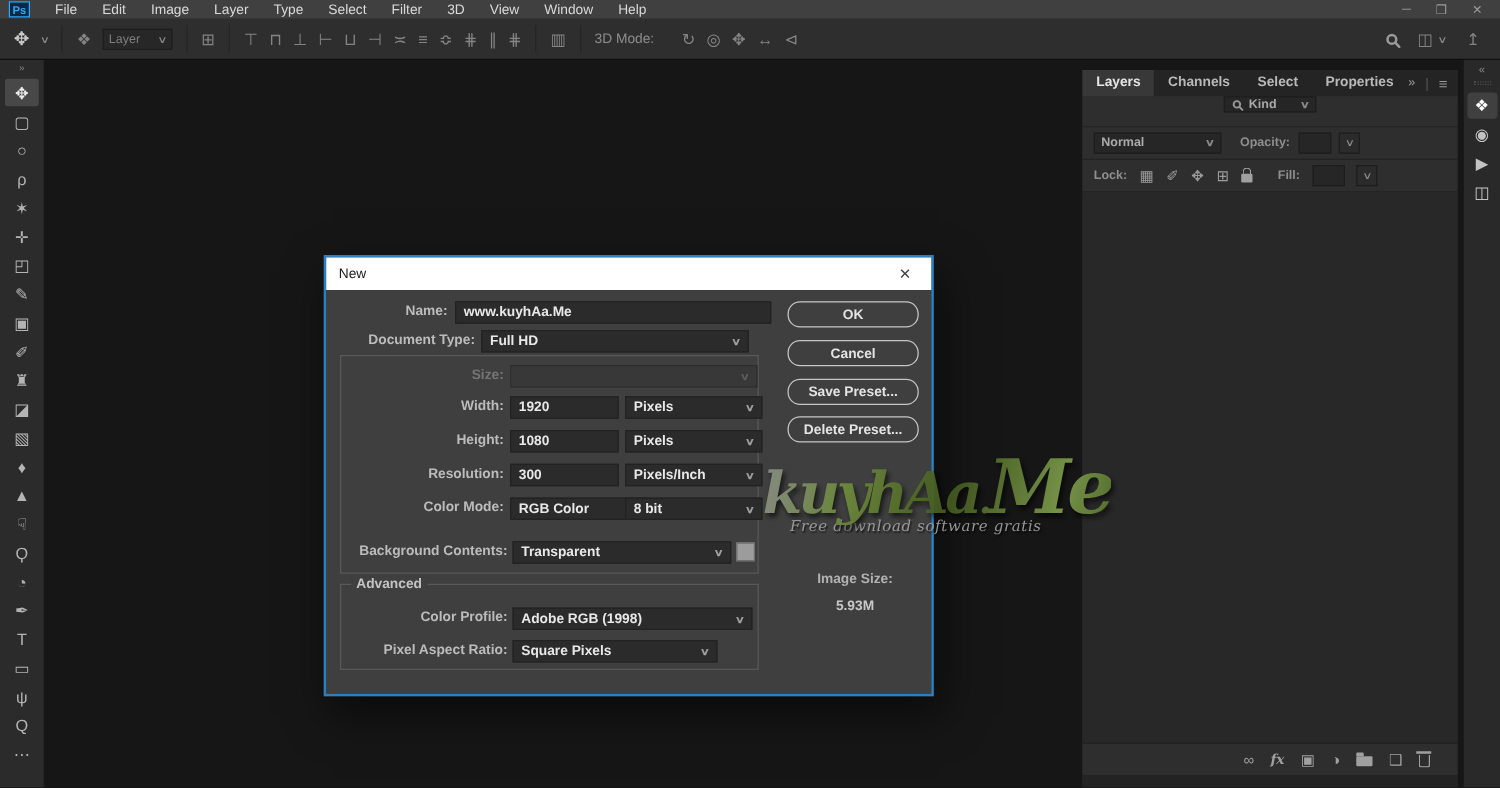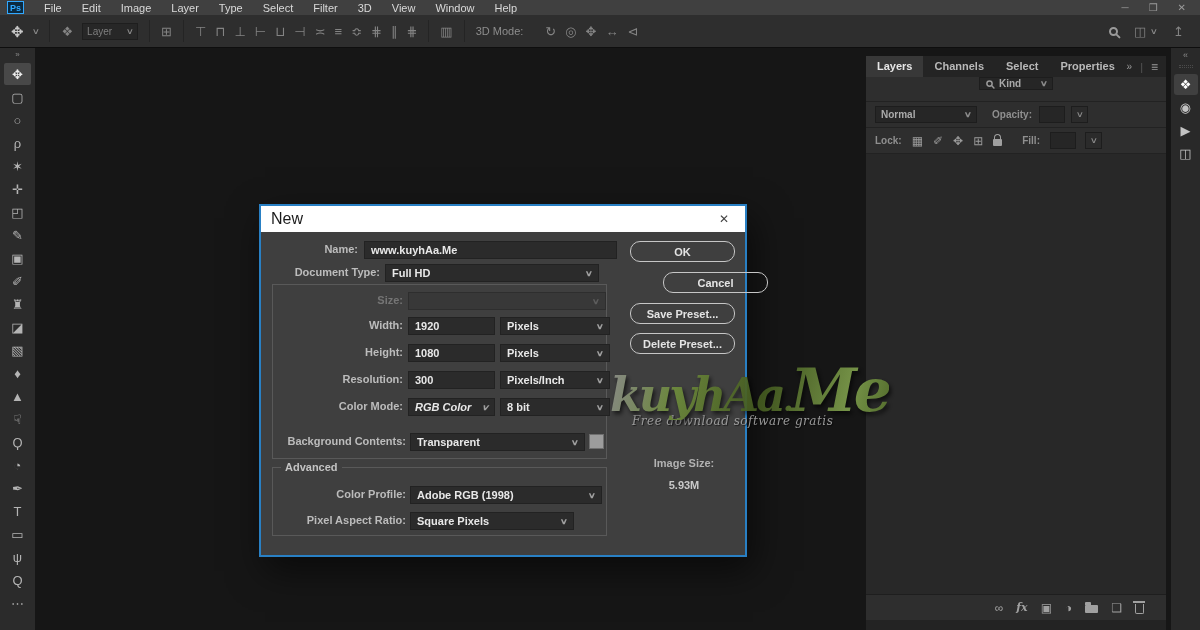--- a/index.html
+++ b/index.html
@@ -48,21 +48,21 @@
 
   
   .canvas { position:absolute; top:48px; left:35px; right:334px; bottom:0; background:#161616; }
 
   
   .dialog { position:absolute; left:259px; top:204px; width:488px; height:353px;
             border:2px solid #2980c4; background:#3f3f3f; z-index:10;
             box-shadow:6px 14px 34px rgba(0,0,0,0.55); }
   .dialog-titlebar { height:26px; background:#ffffff; display:flex; align-items:center;
                      padding:0 10px; }
-  .dialog-title { font-size:16px; color:#1b1b1b; }
+  .dialog-title { font-size:11px; color:#1b1b1b; }
   .dialog-close { margin-left:auto; color:#444; font-size:12px; padding:0 6px; }
   .dialog-body { position:relative; width:484px; height:323px; background:#3f3f3f; }
   .drow { position:absolute; left:0; height:18px; }
   .dlabel { position:absolute; top:2px; font-size:11px; font-weight:bold; color:#bcbcbc; text-align:right; }
   .dlabel.dim { color:#757575; }
   .dfield { position:absolute; height:18px; background:#2b2b2b; border:1px solid #222222;
             color:#e8e8e8; font-size:11px; font-weight:bold; display:flex; align-items:center;
             padding:0 6px; }
   .ddrop { justify-content:space-between; }
   .ddrop .chev { color:#9f9f9f; }
@@ -311,21 +311,21 @@
         <span class="dlabel" style="left:0;width:142px;">Resolution:</span>
         <span class="dfield" style="left:147px;width:87px;">300</span>
         <span class="dfield ddrop" style="left:239px;width:110px;">
           <span>Pixels/Inch</span>
           <span class="chev">∨</span>
         </span>
       </div>
 
       <div class="drow" style="top:166px;">
         <span class="dlabel" style="left:0;width:142px;">Color Mode:</span>
-        <span class="dfield ddrop" style="left:147px;width:87px;font-style:italic;">
+        <span class="dfield ddrop" style="left:147px;width:111px;">
           <span>RGB Color</span>
           <span class="chev">∨</span>
         </span>
         <span class="dfield ddrop" style="left:239px;width:110px;">
           <span>8 bit</span>
           <span class="chev">∨</span>
         </span>
       </div>
 
       <div class="drow" style="top:201px;">
@@ -347,21 +347,21 @@
 
       <div class="drow" style="top:280px;">
         <span class="dlabel" style="left:0;width:145px;">Pixel Aspect Ratio:</span>
         <span class="dfield ddrop" style="left:149px;width:164px;">
           <span>Square Pixels</span>
           <span class="chev">∨</span>
         </span>
       </div>
 
       <button class="pill" style="left:369px;top:9px;">OK</button>
-      <button class="pill" style="left:369px;top:40px;margin-left:33px;">Cancel</button>
+      <button class="pill" style="left:369px;top:40px;">Cancel</button>
       <button class="pill" style="left:369px;top:71px;">Save Preset...</button>
       <button class="pill" style="left:369px;top:101px;">Delete Preset...</button>
 
       <span class="imgsize" style="top:225px;">Image Size:</span>
       <span class="imgsize val" style="top:247px;">5.93M</span>
     </div>
   </section>
 
   <aside class="panel">
     <div class="tabbar">

